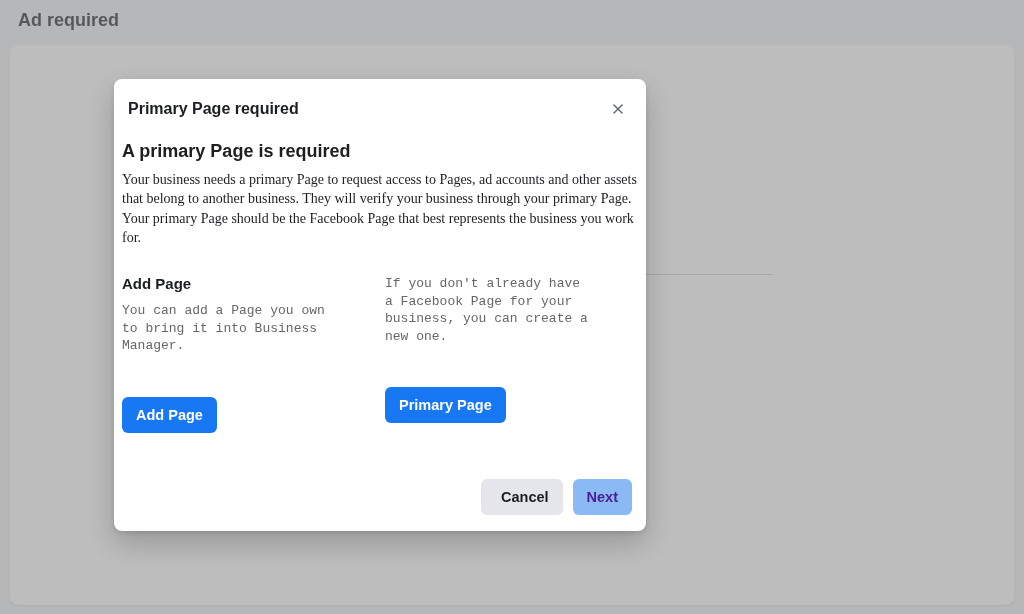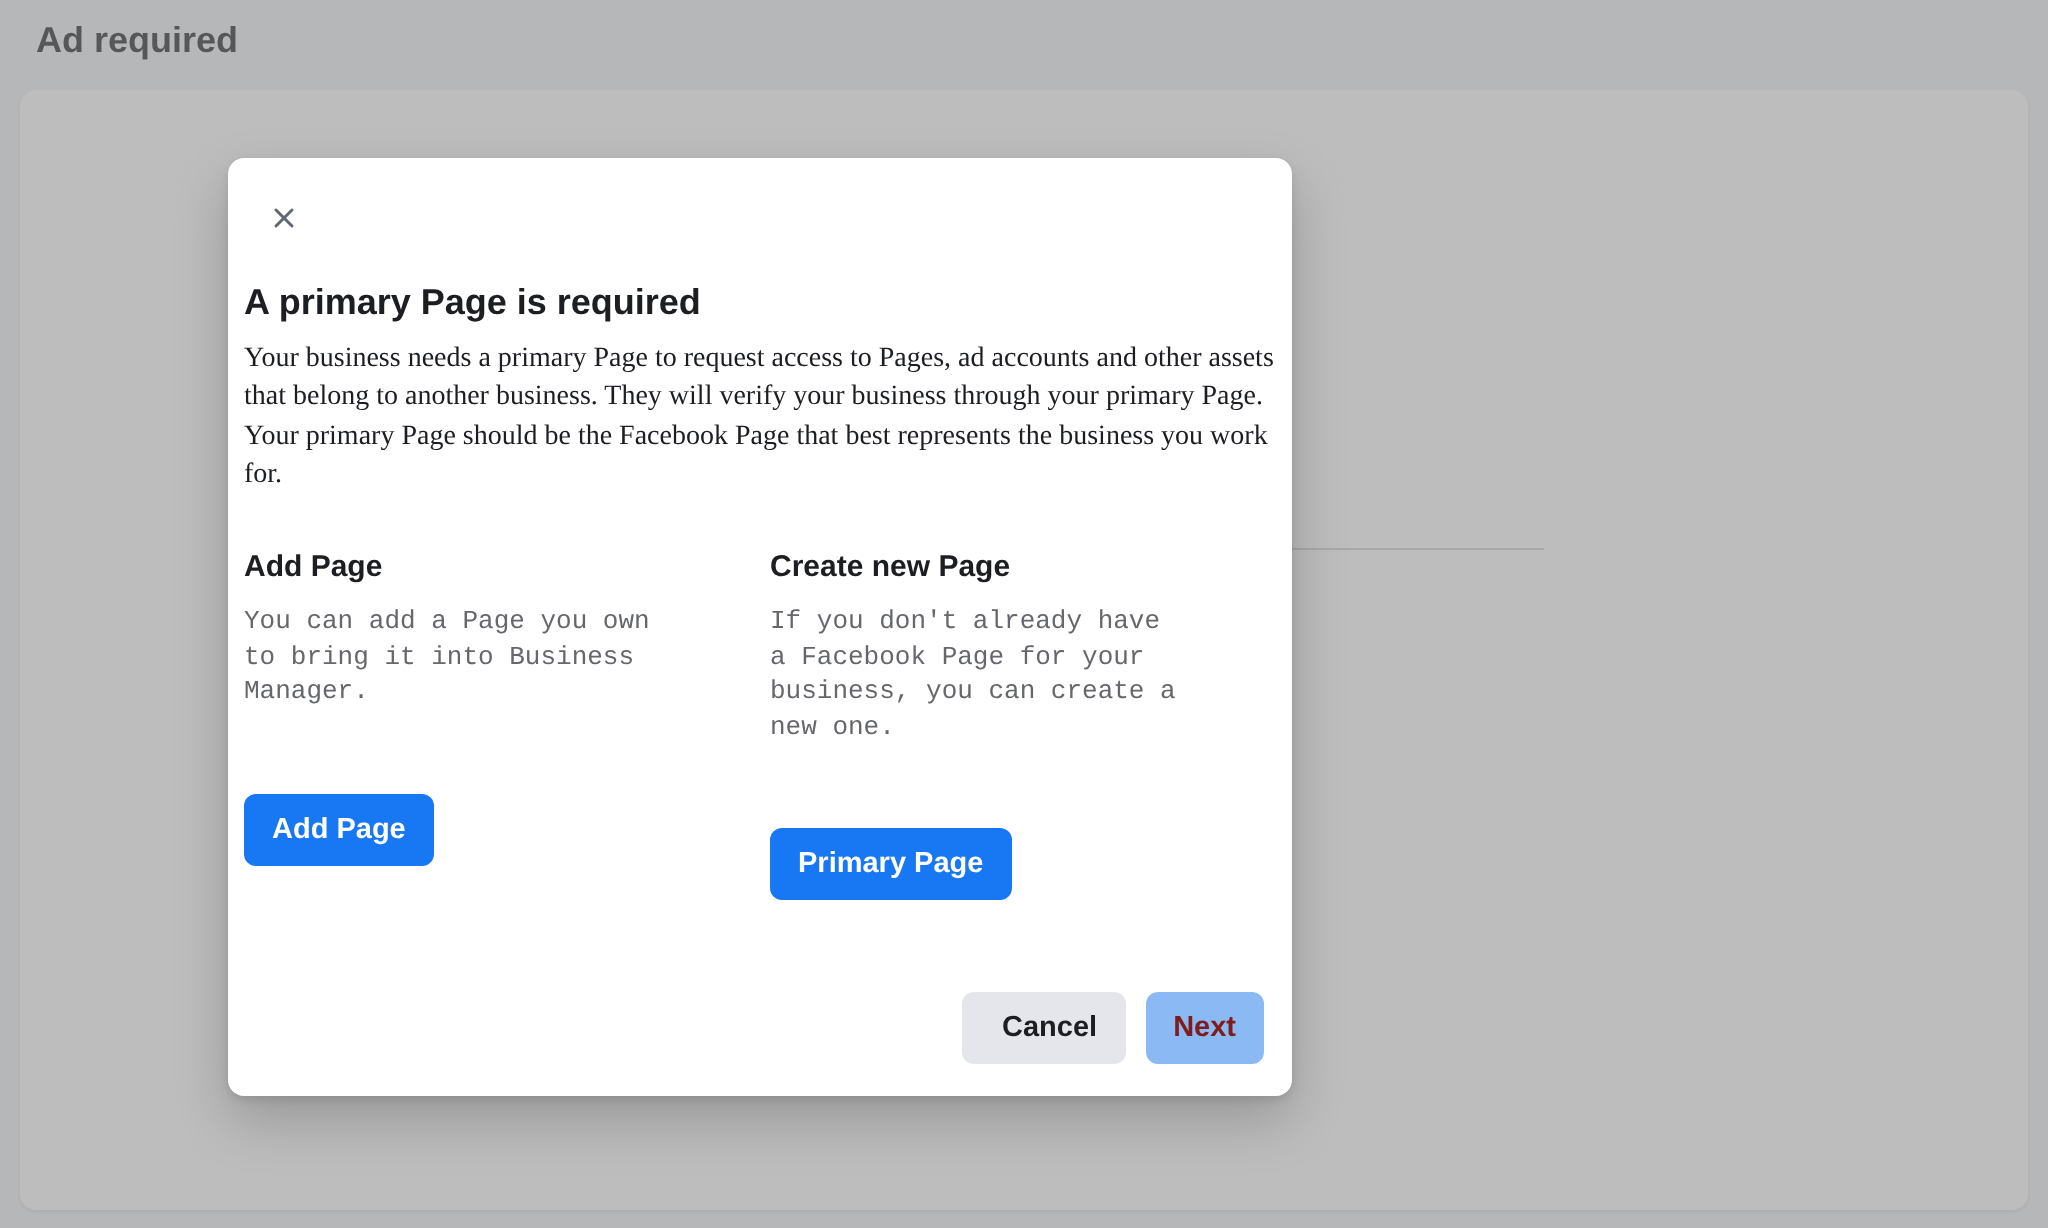--- a/index.html
+++ b/index.html
@@ -151,21 +151,21 @@
       background: #1877f2;
       color: #fff;
     }
     .btn-secondary {
       background: #e4e6eb;
       color: #1c1e21;
       padding-left: 20px;
     }
     .btn-disabled {
       background: #8ab9f4;
-      color: #7f1d1d;
+      color: #4c1d95;
       cursor: default;
     }
     .modal-footer {
       display: flex;
       gap: 10px;
       justify-content: flex-end;
       padding: 6px 14px 4px 14px;
     }
   </style>
 </head>
@@ -177,38 +177,38 @@
     <div class="empty-title-row">
       <div class="empty-title">s yet.</div>
     </div>
     <div class="empty-desc"> will be listed here.</div>
   </div>
 </div>
 
 <div class="overlay">
   <div class="modal">
     <div class="modal-header">
+      <div class="modal-title">Primary Page required</div>
       <button class="close-btn">
         <svg viewBox="0 0 24 24" fill="none" stroke="currentColor" stroke-width="2.2" stroke-linecap="round">
           <line x1="6" y1="6" x2="18" y2="18"></line>
           <line x1="18" y1="6" x2="6" y2="18"></line>
         </svg>
       </button>
     </div>
     <div class="modal-body">
       <div class="req-title">A primary Page is required</div>
       <div class="req-desc">Your business needs a primary Page to request access to Pages, ad accounts and other assets that belong to another business. They will verify your business through your primary Page. Your primary Page should be the Facebook Page that best represents the business you work for.</div>
       <div class="columns">
         <div class="col">
           <div class="col-title">Add Page</div>
           <div class="col-desc">You can add a Page you own to bring it into Business Manager.</div>
           <button class="btn btn-primary">Add Page</button>
         </div>
         <div class="col">
-          <div class="col-title">Create new Page</div>
           <div class="col-desc">If you don't already have a Facebook Page for your business, you can create a new one.</div>
           <button class="btn btn-primary">Primary Page</button>
         </div>
       </div>
     </div>
     <div class="modal-footer">
       <button class="btn btn-secondary">Cancel</button>
       <button class="btn btn-disabled">Next</button>
     </div>
   </div>

